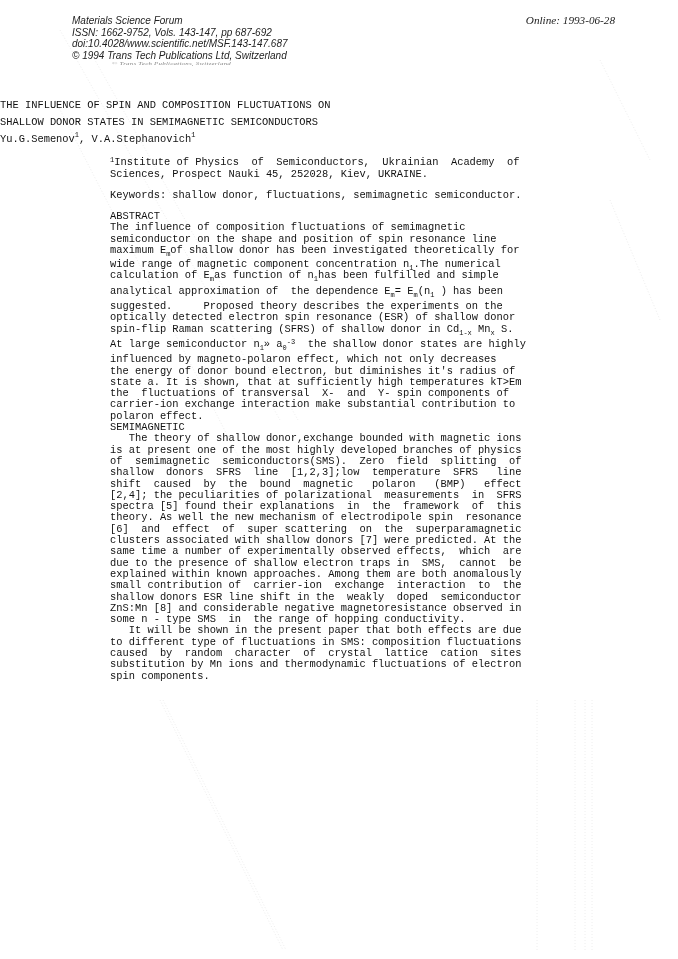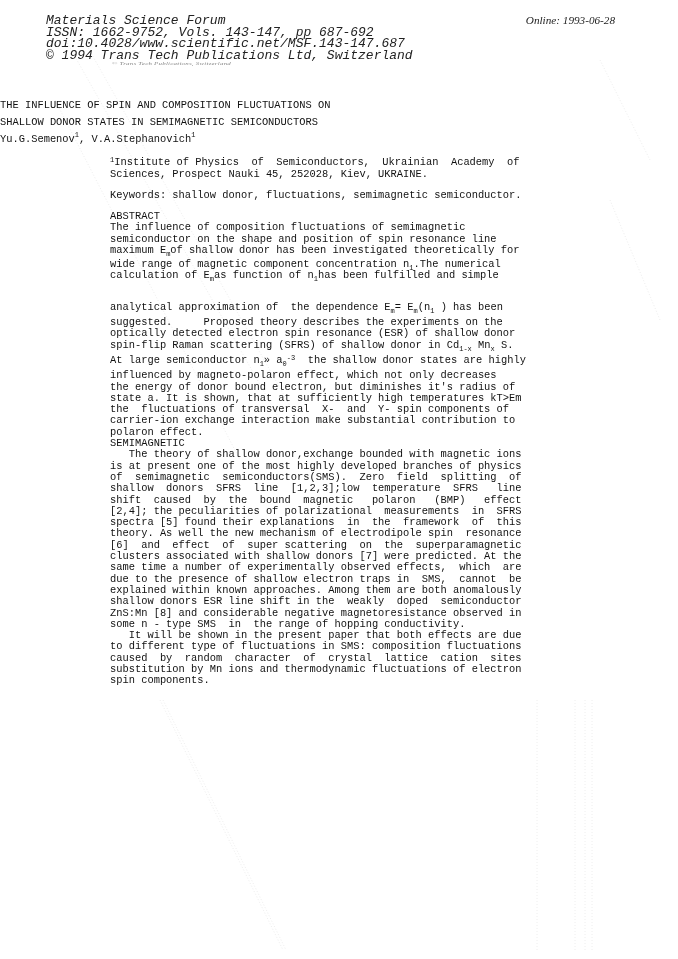--- a/index.html
+++ b/index.html
@@ -4,22 +4,22 @@
 <style>
   html, body { margin:0; padding:0; }
   body {
     width:678px; height:959px; background:#ffffff; position:relative; overflow:hidden;
     color:#111;
   }
   .watermark {
     position:absolute; left:0; top:0; width:678px; height:959px; pointer-events:none;
   }
   .hdr {
-    position:absolute; left:46px; top:15px;
-    font-family:Liberation Mono, monospace; font-style:italic; font-size:13px; line-height:11.5px; color:#222;
+    position:absolute; left:72px; top:15px;
+    font-family:Liberation Sans, sans-serif; font-style:italic; font-size:10px; line-height:11.5px; color:#222;
   }
   .hdr div { white-space:nowrap; }
   .online {
     position:absolute; right:63px; top:15px;
     font-family:"Liberation Serif", serif; font-style:italic; font-size:11.2px; line-height:11.5px; color:#222;
     white-space:nowrap;
   }
   .overprint {
     position:absolute; left:112px; top:62px; font-family:"Liberation Serif", serif; font-style:italic;
     font-size:7px; color:#888; letter-spacing:0.2px; white-space:nowrap; transform:scaleY(0.55); transform-origin:top left;
@@ -83,21 +83,21 @@
   <div>Keywords: shallow donor, fluctuations, semimagnetic semiconductor.</div>
 </div>
 
 <div class="mono block abs">
   <div>ABSTRACT</div>
   <div>The influence of composition fluctuations of semimagnetic</div>
   <div>semiconductor on the shape and position of spin resonance line</div>
   <div><span>maximum E</span><span class="sub">m</span><span>of shallow donor has been investigated theoretically for</span></div>
   <div style="margin-top:3px"><span>wide range of magnetic component concentration n</span><span class="sub">1</span><span>.The numerical</span></div>
   <div><span>calculation of E</span><span class="sub">m</span><span>as function of n</span><span class="sub">1</span><span>has been fulfilled and simple</span></div>
-  <div style="margin-top:20px"><span>analytical approximation of  the dependence E</span><span class="sub">m</span><span>= E</span><span class="sub">m</span><span>(n</span><span class="sub">1</span><span> ) has been</span></div>
+  <div style="margin-top:4px"><span>analytical approximation of  the dependence E</span><span class="sub">m</span><span>= E</span><span class="sub">m</span><span>(n</span><span class="sub">1</span><span> ) has been</span></div>
   <div style="margin-top:4px">suggested.     Proposed theory describes the experiments on the</div>
   <div>optically detected electron spin resonance (ESR) of shallow donor</div>
   <div><span>spin-flip Raman scattering (SFRS) of shallow donor in Cd</span><span class="sub">1-x</span><span> Mn</span><span class="sub">x</span><span> S.</span></div>
   <div style="margin-top:4px"><span>At large semiconductor n</span><span class="sub">1</span><span>» a</span><span class="sub">0</span><sup>-3</sup><span>  the shallow donor states are highly</span></div>
   <div style="margin-top:4px">influenced by magneto-polaron effect, which not only decreases</div>
   <div>the energy of donor bound electron, but diminishes it's radius of</div>
   <div>state a. It is shown, that at sufficiently high temperatures kT&gt;Em</div>
   <div>the  fluctuations of transversal  X-  and  Y- spin components of</div>
   <div>carrier-ion exchange interaction make substantial contribution to</div>
   <div>polaron effect.</div>
@@ -108,20 +108,21 @@
   <div>shallow  donors  SFRS  line  [1,2,3];low  temperature  SFRS   line</div>
   <div>shift  caused  by  the  bound  magnetic   polaron   (BMP)   effect</div>
   <div>[2,4]; the peculiarities of polarizational  measurements  in  SFRS</div>
   <div>spectra [5] found their explanations  in  the  framework  of  this</div>
   <div>theory. As well the new mechanism of electrodipole spin  resonance</div>
   <div>[6]  and  effect  of  super scattering  on  the  superparamagnetic</div>
   <div>clusters associated with shallow donors [7] were predicted. At the</div>
   <div>same time a number of experimentally observed effects,  which  are</div>
   <div>due to the presence of shallow electron traps in  SMS,  cannot  be</div>
   <div>explained within known approaches. Among them are both anomalously</div>
+  <div>small contribution of  carrier-ion  exchange  interaction  to  the</div>
   <div>shallow donors ESR line shift in the  weakly  doped  semiconductor</div>
   <div>ZnS:Mn [8] and considerable negative magnetoresistance observed in</div>
   <div>some n - type SMS  in  the range of hopping conductivity.</div>
   <div>   It will be shown in the present paper that both effects are due</div>
   <div>to different type of fluctuations in SMS: composition fluctuations</div>
   <div>caused  by  random  character  of  crystal  lattice  cation  sites</div>
   <div>substitution by Mn ions and thermodynamic fluctuations of electron</div>
   <div>spin components.</div>
 </div>
 

